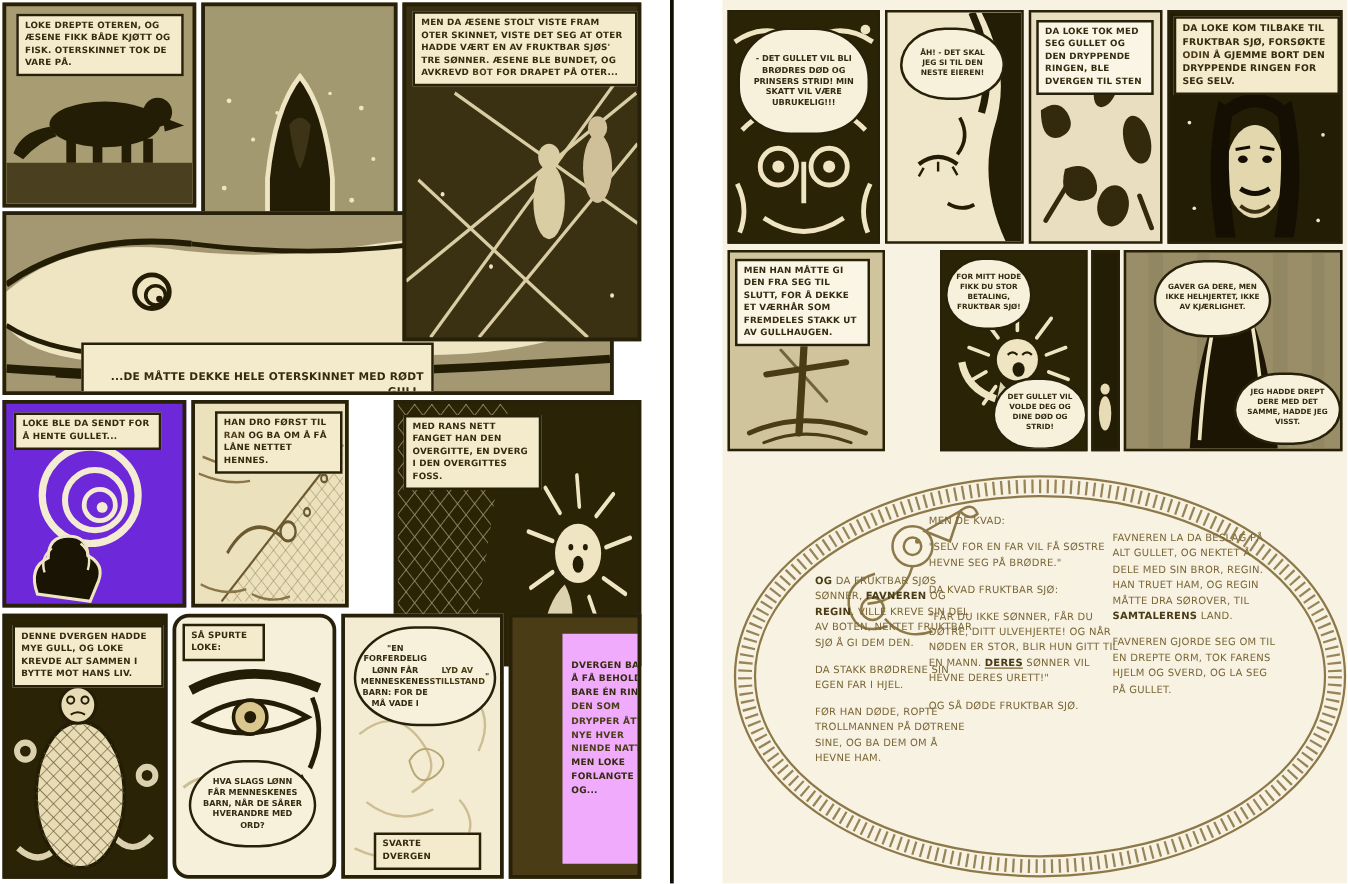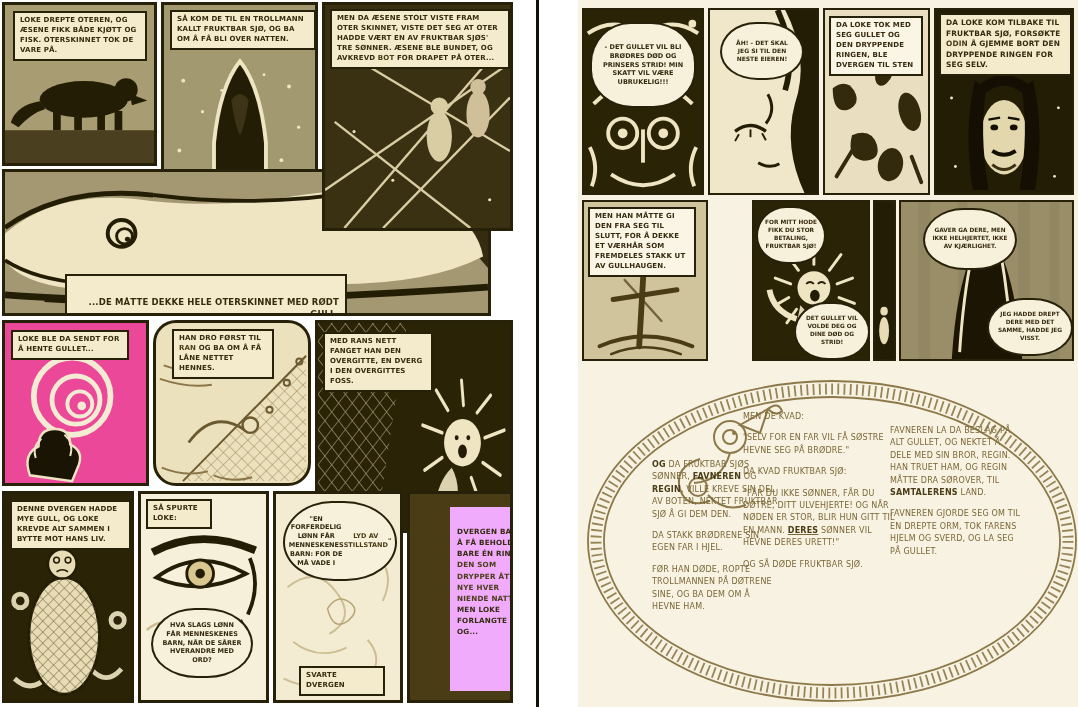--- a/index.html
+++ b/index.html
@@ -58,24 +58,23 @@
             <circle cx="16" cy="150" r="2"></circle>
             <circle cx="130" cy="84" r="2"></circle>
             <circle cx="140" cy="126" r="1.7"></circle>
             <circle cx="122" cy="160" r="2"></circle>
             <circle cx="60" cy="88" r="1.5"></circle>
             <circle cx="104" cy="72" r="1.5"></circle>
           </g>
         <path d="M79 58 Q100 84 106 142 L106 199 L52 199 L52 142 Q58 84 79 58 Z" fill="#241d05" stroke="#efe5c2" stroke-width="4"></path>
         <path d="M70 98 q9 -12 18 0 q-4 28 -9 36 q-5 -8 -9 -36 Z" fill="#3d3417"></path>
       </svg>
-      <div class="cap" style="left:6px;top:5px;width:146px;">SÅ KOM DE TIL EN TROLLMANN KALLT FRUKTBAR SJØ, OG BA OM Å FÅ BLI OVER NATTEN.</div>
-    </div>
-
-    <div class="panel" style="left:322px;top:2px;width:191px;height:229px;background:#3a3012;z-index:2;">
+    </div>
+
+    <div class="panel" style="left:322px;top:2px;width:191px;height:271px;background:#3a3012;z-index:2;">
       <svg class="art" viewBox="0 0 191 229" preserveAspectRatio="none">
         <g stroke="#d9cda4" stroke-width="2.5">
           <line x1="0" y1="190" x2="190" y2="60"></line>
           <line x1="20" y1="229" x2="175" y2="50"></line>
           <line x1="60" y1="229" x2="191" y2="95"></line>
           <line x1="191" y1="150" x2="40" y2="60"></line>
           <line x1="10" y1="120" x2="150" y2="229"></line>
         </g>
         <ellipse cx="118" cy="135" rx="13" ry="26" fill="#d9cda4"></ellipse>
         <circle cx="118" cy="104" r="9" fill="#d9cda4"></circle>
@@ -109,35 +108,35 @@
         </g>
         <g stroke="#241d05" fill="none">
           <circle cx="118" cy="64" r="14" stroke-width="4"></circle>
           <circle cx="121" cy="67" r="8" stroke-width="3"></circle>
         </g>
         <circle cx="124" cy="70" r="2.6" fill="#241d05"></circle>
       </svg>
       <div class="cap" style="left:60px;top:102px;width:282px;font-size:8.5px;text-align:right;padding:20px 6px;">...DE MÅTTE DEKKE HELE OTERSKINNET MED RØDT GULL.</div>
     </div>
 
-    <div class="panel" style="left:2px;top:320px;width:147px;height:166px;background:#ec4899;">
+    <div class="panel" style="left:2px;top:320px;width:147px;height:166px;background:#6d28d9;">
       <svg class="art" viewBox="0 0 147 166" preserveAspectRatio="none">
         <g stroke="#f3ecd3" fill="none">
           <circle cx="70" cy="76" r="40" stroke-width="6"></circle>
           <circle cx="74" cy="80" r="25" stroke-width="5"></circle>
           <circle cx="78" cy="84" r="13" stroke-width="4"></circle>
         </g>
         <circle cx="80" cy="86" r="4.5" fill="#f3ecd3"></circle>
         <path d="M26 158 q-8 -22 9 -30 q0 -18 17 -18 q16 0 16 16 q14 7 9 21 l-7 17 z" fill="#1a1404" stroke="#efe5c2" stroke-width="2.5"></path>
         <path d="M38 120 q-10 8 -6 20 M62 116 q10 8 6 22" stroke="#efe5c2" stroke-width="2" fill="none"></path>
       </svg>
       <div class="cap" style="left:6px;top:7px;width:118px;">LOKE BLE DA SENDT FOR Å HENTE GULLET...</div>
     </div>
 
-    <div class="panel" style="left:153px;top:320px;width:158px;height:166px;background:#ece1bd;border-radius:23px;">
+    <div class="panel" style="left:153px;top:320px;width:126px;height:166px;background:#ece1bd;">
       <svg class="art" viewBox="0 0 158 166" preserveAspectRatio="none">
         <defs>
           <pattern id="net6" width="9" height="9" patternUnits="userSpaceOnUse" patternTransform="rotate(45)">
             <path d="M0 0 H9 M0 0 V9" stroke="#8a7648" stroke-width="1" fill="none"></path>
           </pattern>
         </defs>
         <path d="M8 44 q40 14 72 6 M4 58 q30 10 54 6" stroke="#8a7648" stroke-width="2" fill="none"></path>
         <polygon points="156,34 156,164 28,164" fill="url(#net6)" opacity="0.85"></polygon>
         <g stroke="#6b5a30" fill="none" stroke-width="2">
           <line x1="156" y1="34" x2="28" y2="164"></line>
@@ -199,21 +198,21 @@
         <ellipse cx="62" cy="146" rx="37" ry="60" fill="#e7dcb6" stroke="#241d05" stroke-width="3"></ellipse>
         <ellipse cx="62" cy="146" rx="37" ry="60" fill="url(#net8)"></ellipse>
         <circle cx="60" cy="72" r="15" fill="#e7dcb6" stroke="#241d05" stroke-width="2.5"></circle>
         <circle cx="54" cy="68" r="3" fill="none" stroke="#241d05" stroke-width="1.6"></circle>
         <circle cx="66" cy="68" r="3" fill="none" stroke="#241d05" stroke-width="1.6"></circle>
         <path d="M54 80 q6 -4 12 0" stroke="#241d05" stroke-width="1.6" fill="none"></path>
       </svg>
       <div class="cap" style="left:5px;top:6px;width:121px;">DENNE DVERGEN HADDE MYE GULL, OG LOKE KREVDE ALT SAMMEN I BYTTE MOT HANS LIV.</div>
     </div>
 
-    <div class="panel" style="left:138px;top:491px;width:131px;height:212px;background:#f6f0da;">
+    <div class="panel" style="left:138px;top:491px;width:131px;height:212px;background:#f6f0da;border-radius:13px;">
       <svg class="art" viewBox="0 0 131 212" preserveAspectRatio="none">
         <path d="M12 60 Q62 34 120 58" stroke="#241d05" stroke-width="8" fill="none"></path>
         <path d="M16 86 Q60 54 110 82 Q62 106 16 86 Z" fill="#f7f1dc" stroke="#241d05" stroke-width="4"></path>
         <circle cx="62" cy="82" r="14" fill="#d9c78f" stroke="#241d05" stroke-width="3"></circle>
         <circle cx="62" cy="82" r="5" fill="#241d05"></circle>
         <path d="M114 66 q12 28 -2 58 M104 130 q8 14 2 26" stroke="#241d05" stroke-width="4" fill="none"></path>
         <path d="M6 140 q22 -18 34 6 q10 22 -8 34" stroke="#cdbd92" stroke-width="2.5" fill="none"></path>
       </svg>
       <div class="cap" style="left:5px;top:5px;width:66px;">SÅ SPURTE LOKE:</div>
       <div class="bub" style="left:10px;top:114px;width:102px;height:70px;">HVA SLAGS LØNN FÅR MENNESKENES BARN, NÅR DE SÅRER HVERANDRE MED ORD?</div>

